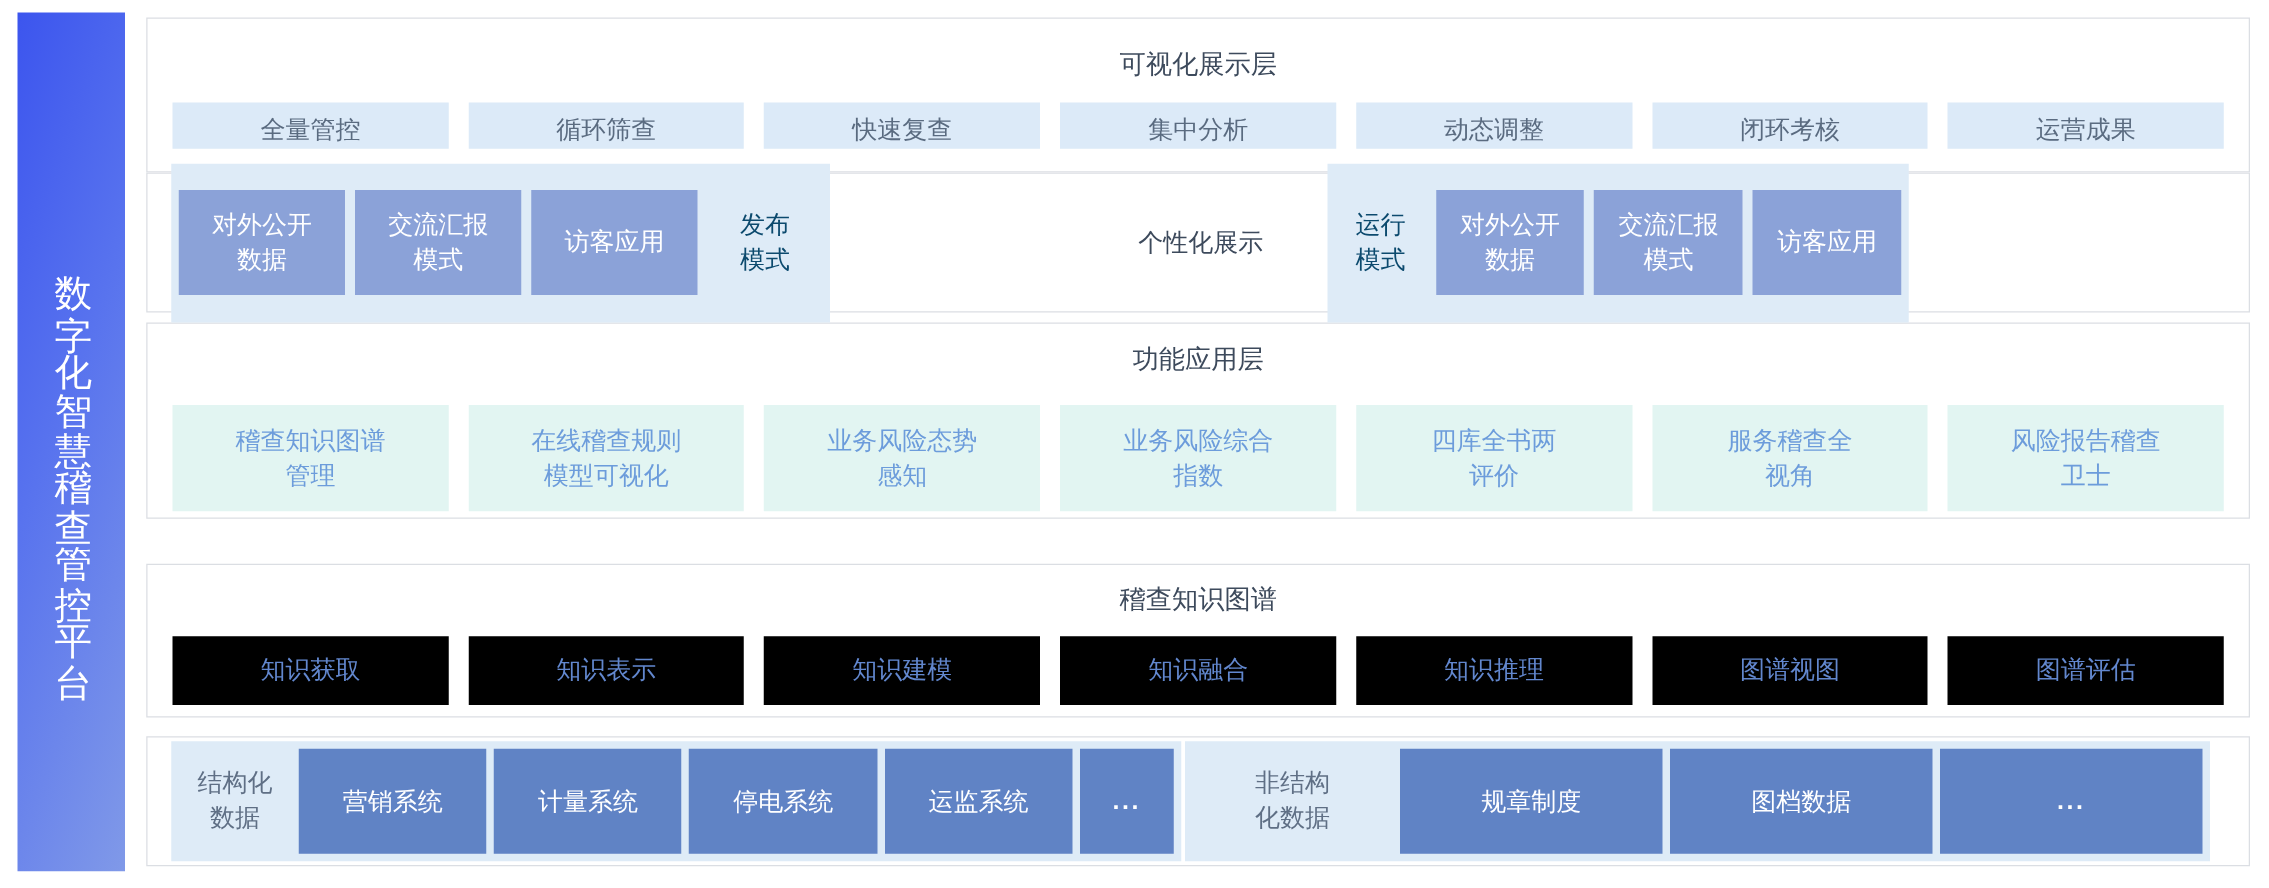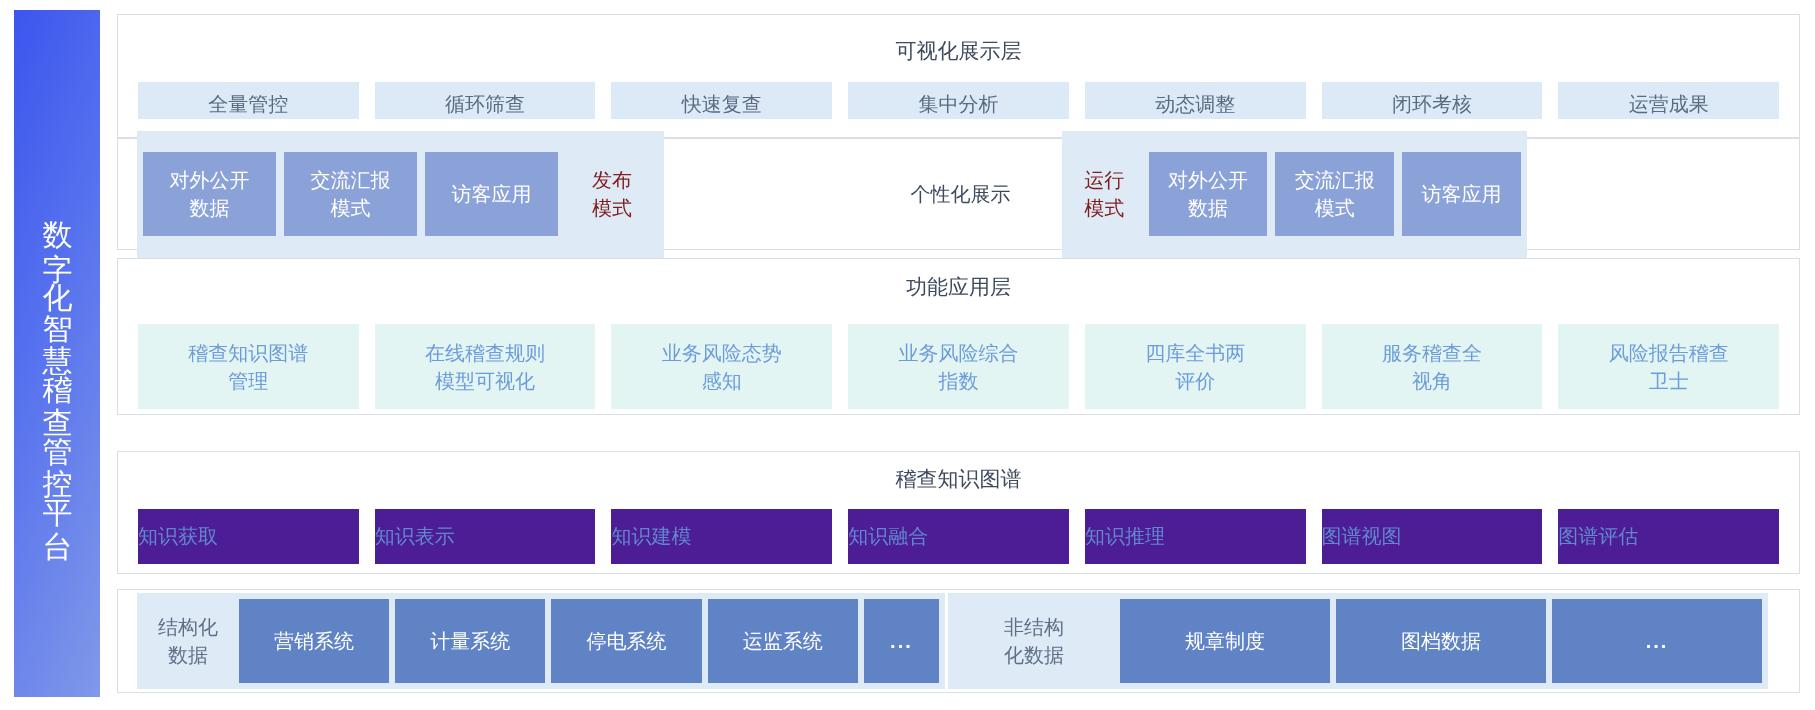--- a/index.html
+++ b/index.html
@@ -26,36 +26,36 @@
               background:#DCEAF8; color:#5A6B80; font-size:20px;font-family:Liberation Serif, serif; }
 
   
   .layer-modes { height:112px; margin-bottom:8px; display:flex; align-items:center; padding-left:19px; }
   .mode-panel { background:#DEEBF7; height:127px; display:flex; align-items:center; padding:13px 6px; gap:8px; }
   .panel-publish { width:527px; }
   .panel-run { width:465px; }
   .mode-box { width:133px; height:84px; background:#8BA2D8; color:#ffffff; font-size:20px; line-height:28px;
               display:flex; align-items:center; justify-content:center; text-align:center; white-space:pre-line; }
   .panel-run .mode-box { width:121px; }
-  .mode-label { width:92px; text-align:center; color:#7f1d1d; font-size:20px; line-height:28px; white-space:pre-line; }
+  .mode-label { width:92px; text-align:center; color:#0c4a6e; font-size:20px; line-height:28px; white-space:pre-line; }
   .panel-run .mode-label { width:74px; }
   .center-label { flex:1; text-align:center; color:#3D4A5C; font-size:20px; padding-left:195px; }
   .modes-spacer { width:272px; height:1px; }
 
   
   .layer-app { height:157px; margin-bottom:36px; padding-top:14px; }
   .app-row { display:flex; gap:16px; padding:0 20px; margin-top:23px; }
   .app-item { flex:1; height:85px; background:#E2F5F2; color:#6C9CDB; font-size:20px; line-height:28px;
               display:flex; align-items:center; justify-content:center; text-align:center; white-space:pre-line; }
 
   
   .layer-kg { height:123px; margin-bottom:15px; padding-top:13px; }
   .kg-row { display:flex; gap:16px; padding:0 20px; margin-top:16px; }
-  .kg-item { flex:1; height:55px; line-height:55px; text-align:left;
-             background:#4c1d95; color:#6287CE; font-size:20px; }
+  .kg-item { flex:1; height:55px; line-height:55px; text-align:center;
+             background:#000000; color:#6287CE; font-size:20px; }
 
   
   .layer-data { height:104px; display:flex; align-items:center; gap:3px; padding-left:19px; }
   .data-panel { background:#DEEBF7; height:96px; display:flex; align-items:center; padding:0 6px; gap:6px; }
   .panel-structured { width:808px; }
   .panel-unstructured { width:820px; }
   .data-label { text-align:center; color:#5F6F85; font-size:20px; line-height:28px; white-space:pre-line; }
   .panel-structured .data-label { width:90px; }
   .panel-unstructured .data-label { width:160px; }
   .data-box { height:84px; background:#6083C5; color:#ffffff; font-size:20px;

